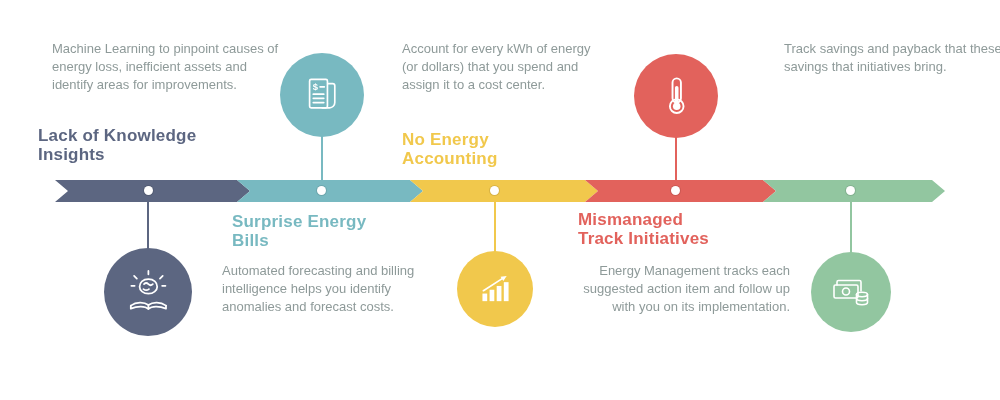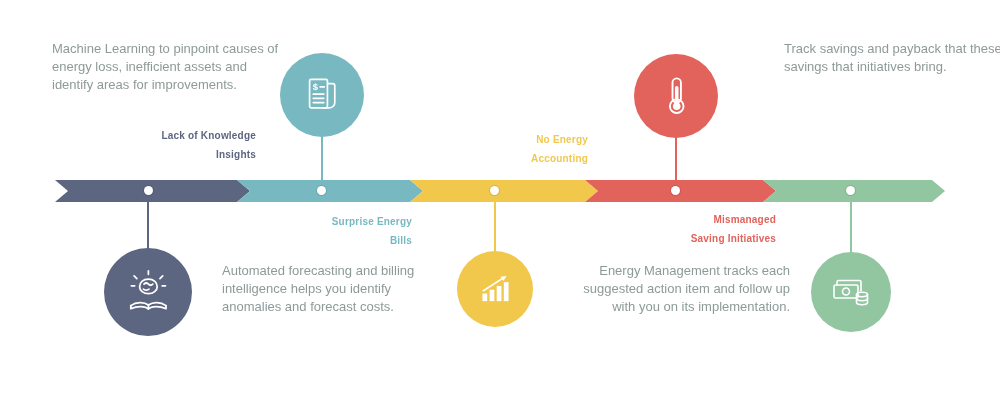--- a/index.html
+++ b/index.html
@@ -40,22 +40,22 @@
     display:flex;align-items:center;justify-content:center;
   }
   .circle svg{width:60%;height:60%;}
   .circ1{left:104px;top:248px;width:88px;height:88px;}
   .circ2{left:280px;top:53px;width:84px;height:84px;}
   .circ3{left:457px;top:251px;width:76px;height:76px;}
   .circ4{left:634px;top:54px;width:84px;height:84px;}
   .circ5{left:811px;top:252px;width:80px;height:80px;}
 
   .title{
-    position:absolute;font-weight:bold;font-size:10px;line-height:19px;
-    text-align:right;white-space:pre-line;letter-spacing:.2px;
+    position:absolute;font-weight:bold;font-size:17px;line-height:19px;
+    text-align:left;white-space:pre-line;letter-spacing:.2px;
   }
   .t1{left:38px;top:126px;width:218px;}
   .t2{left:232px;top:212px;width:180px;}
   .t3{left:402px;top:130px;width:186px;}
   .t4{left:578px;top:210px;width:198px;}
   .t5{left:750px;top:126px;width:204px;}
 
   .desc{
     position:absolute;font-size:13px;line-height:18px;color:#8e9a99;
   }
@@ -149,20 +149,21 @@
     </svg>
   </div>
 
   <div class="title t1" style="color: rgb(92, 102, 129);">Lack of Knowledge
 Insights</div>
   <div class="title t2" style="color: rgb(120, 185, 193);">Surprise Energy
 Bills</div>
   <div class="title t3" style="color: rgb(241, 200, 76);">No Energy
 Accounting</div>
   <div class="title t4" style="color: rgb(226, 98, 92);">Mismanaged
-Saving Initiatives</div>
+Track Initiatives</div>
 
   <div class="desc d1" style="color: rgb(142, 154, 153);">Machine Learning to pinpoint causes of energy loss, inefficient assets and identify areas for improvements.</div>
   <div class="desc d2" style="color: rgb(142, 154, 153);">Automated forecasting and billing intelligence helps you identify anomalies and forecast costs.</div>
+  <div class="desc d3" style="color: rgb(142, 154, 153);">Account for every kWh of energy (or dollars) that you spend and assign it to a cost center.</div>
   <div class="desc d4" style="color: rgb(142, 154, 153);">Energy Management tracks each suggested action item and follow up with you on its implementation.</div>
   <div class="desc d5" style="color: rgb(142, 154, 153); margin-left: 32px;">Track savings and payback that these savings that initiatives bring.</div>
 
 </div>
 
 </body></html>

